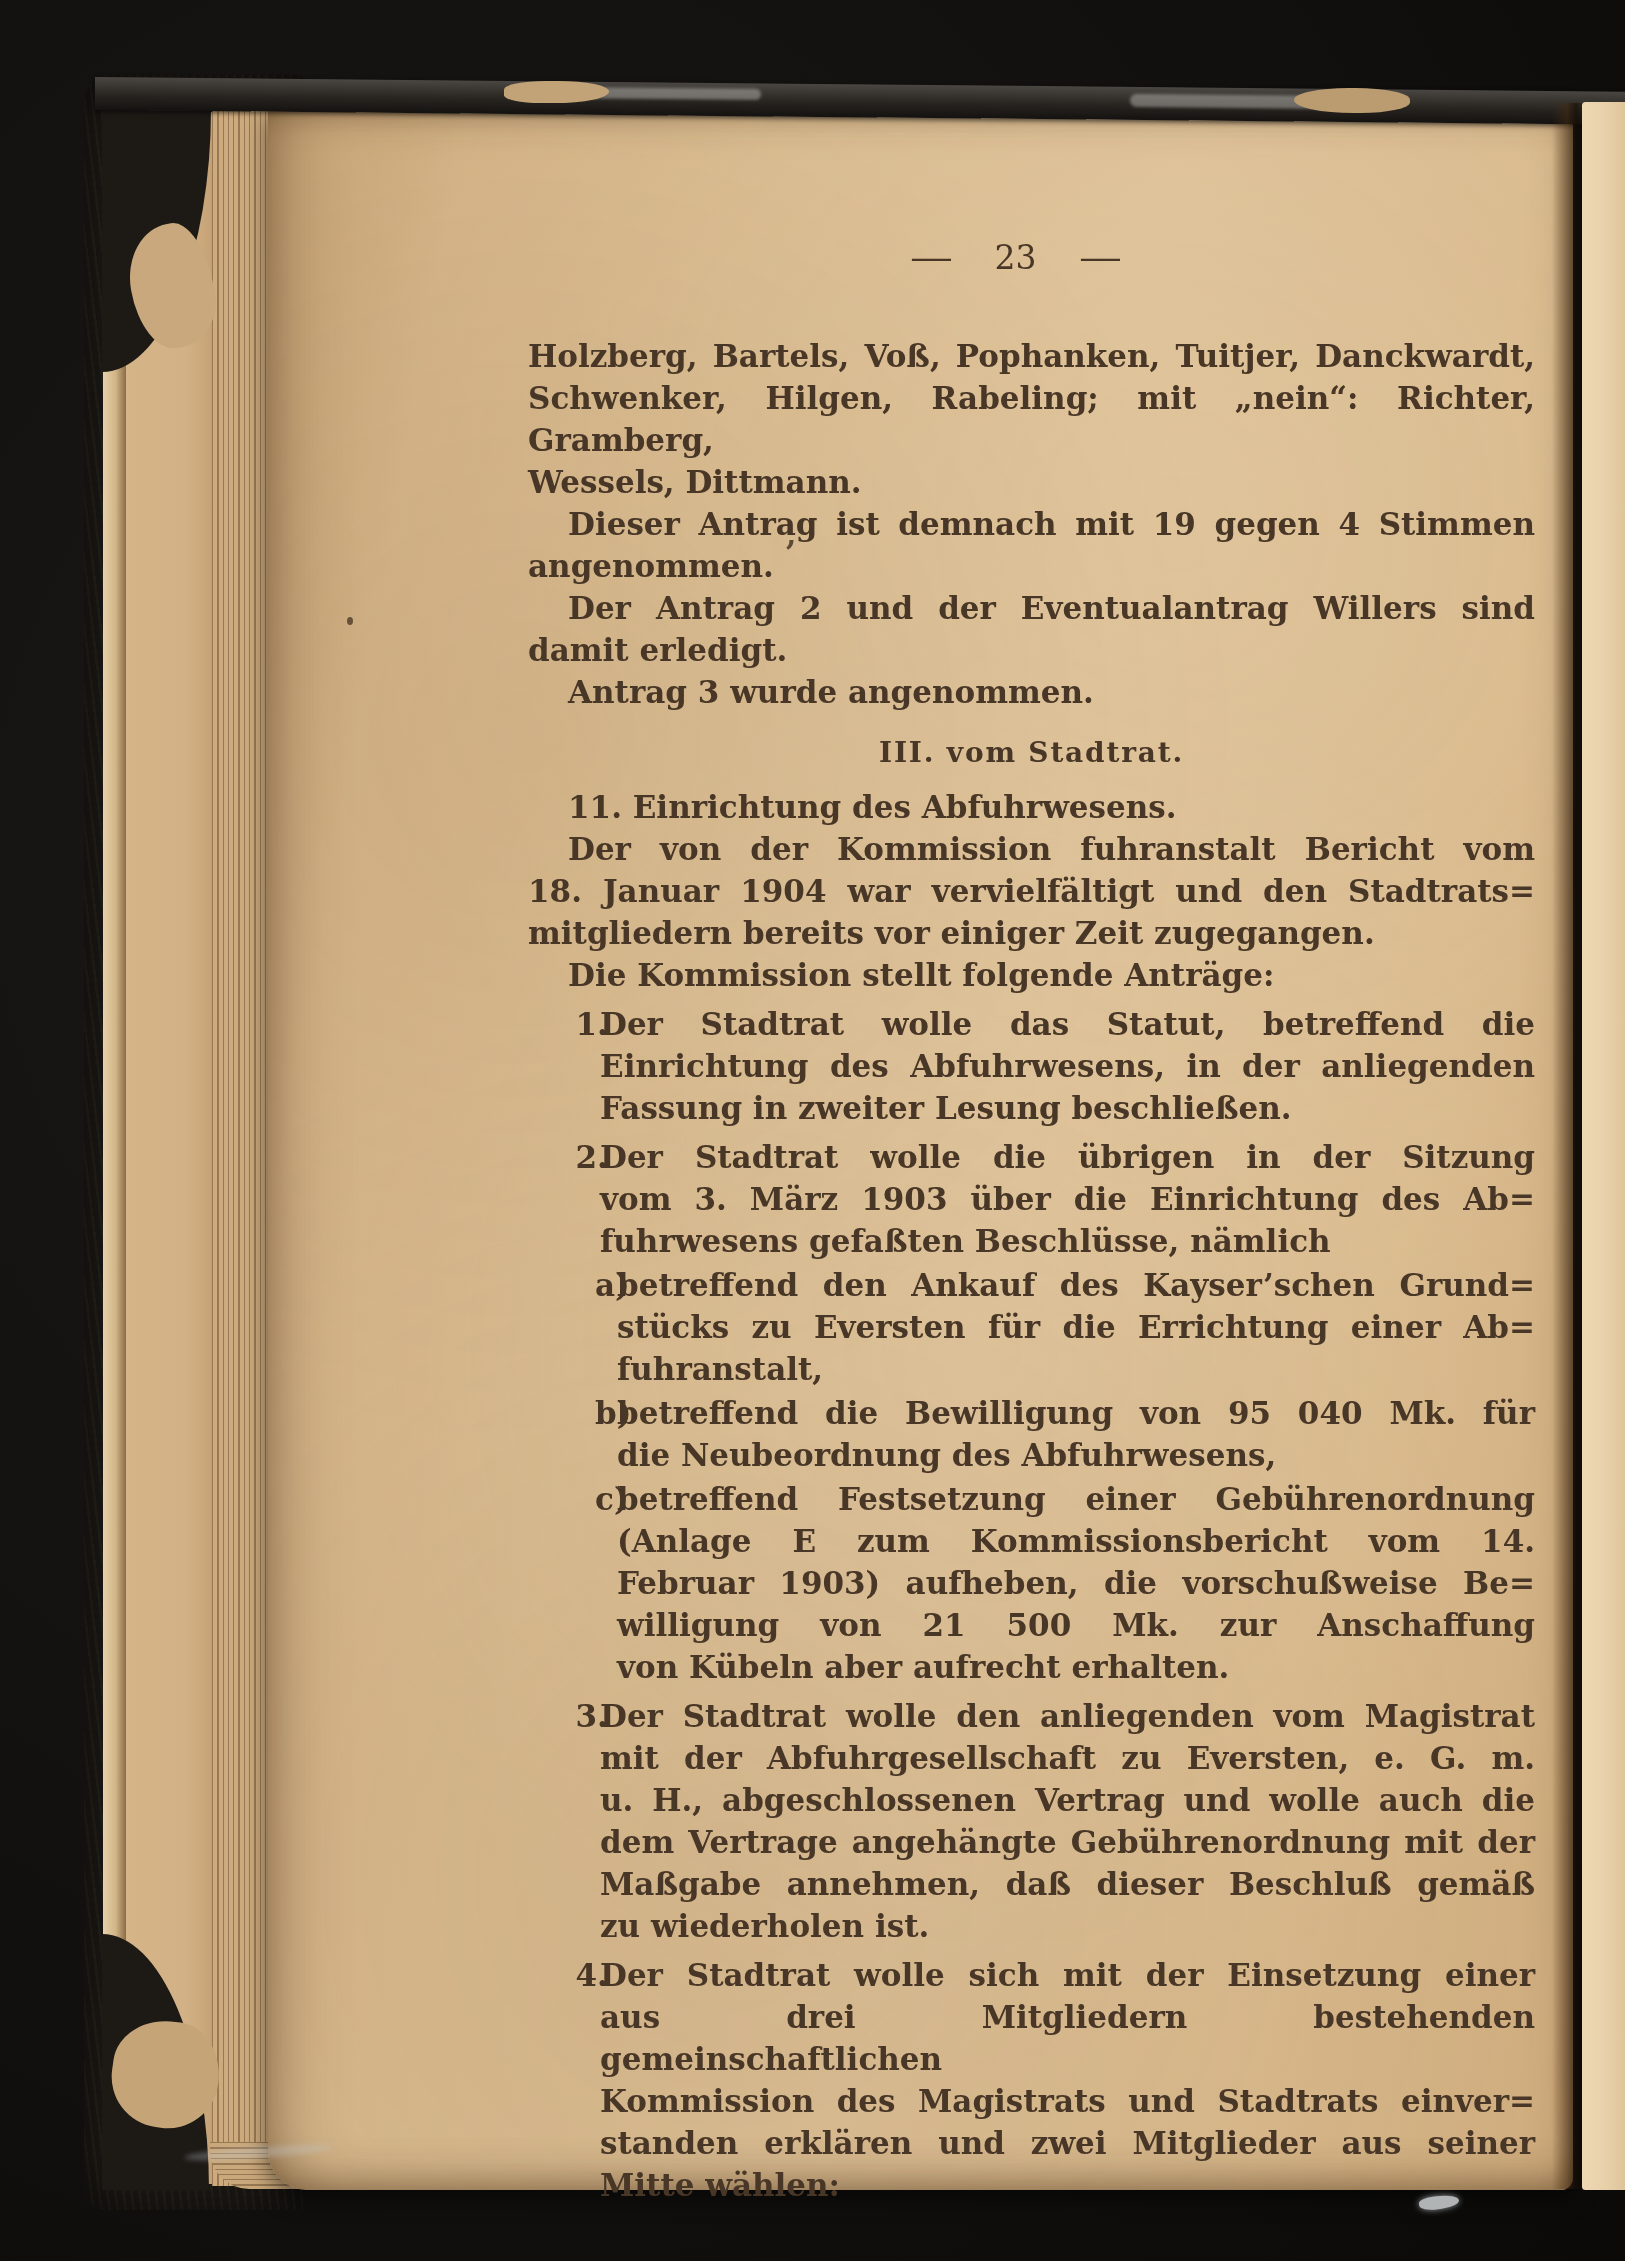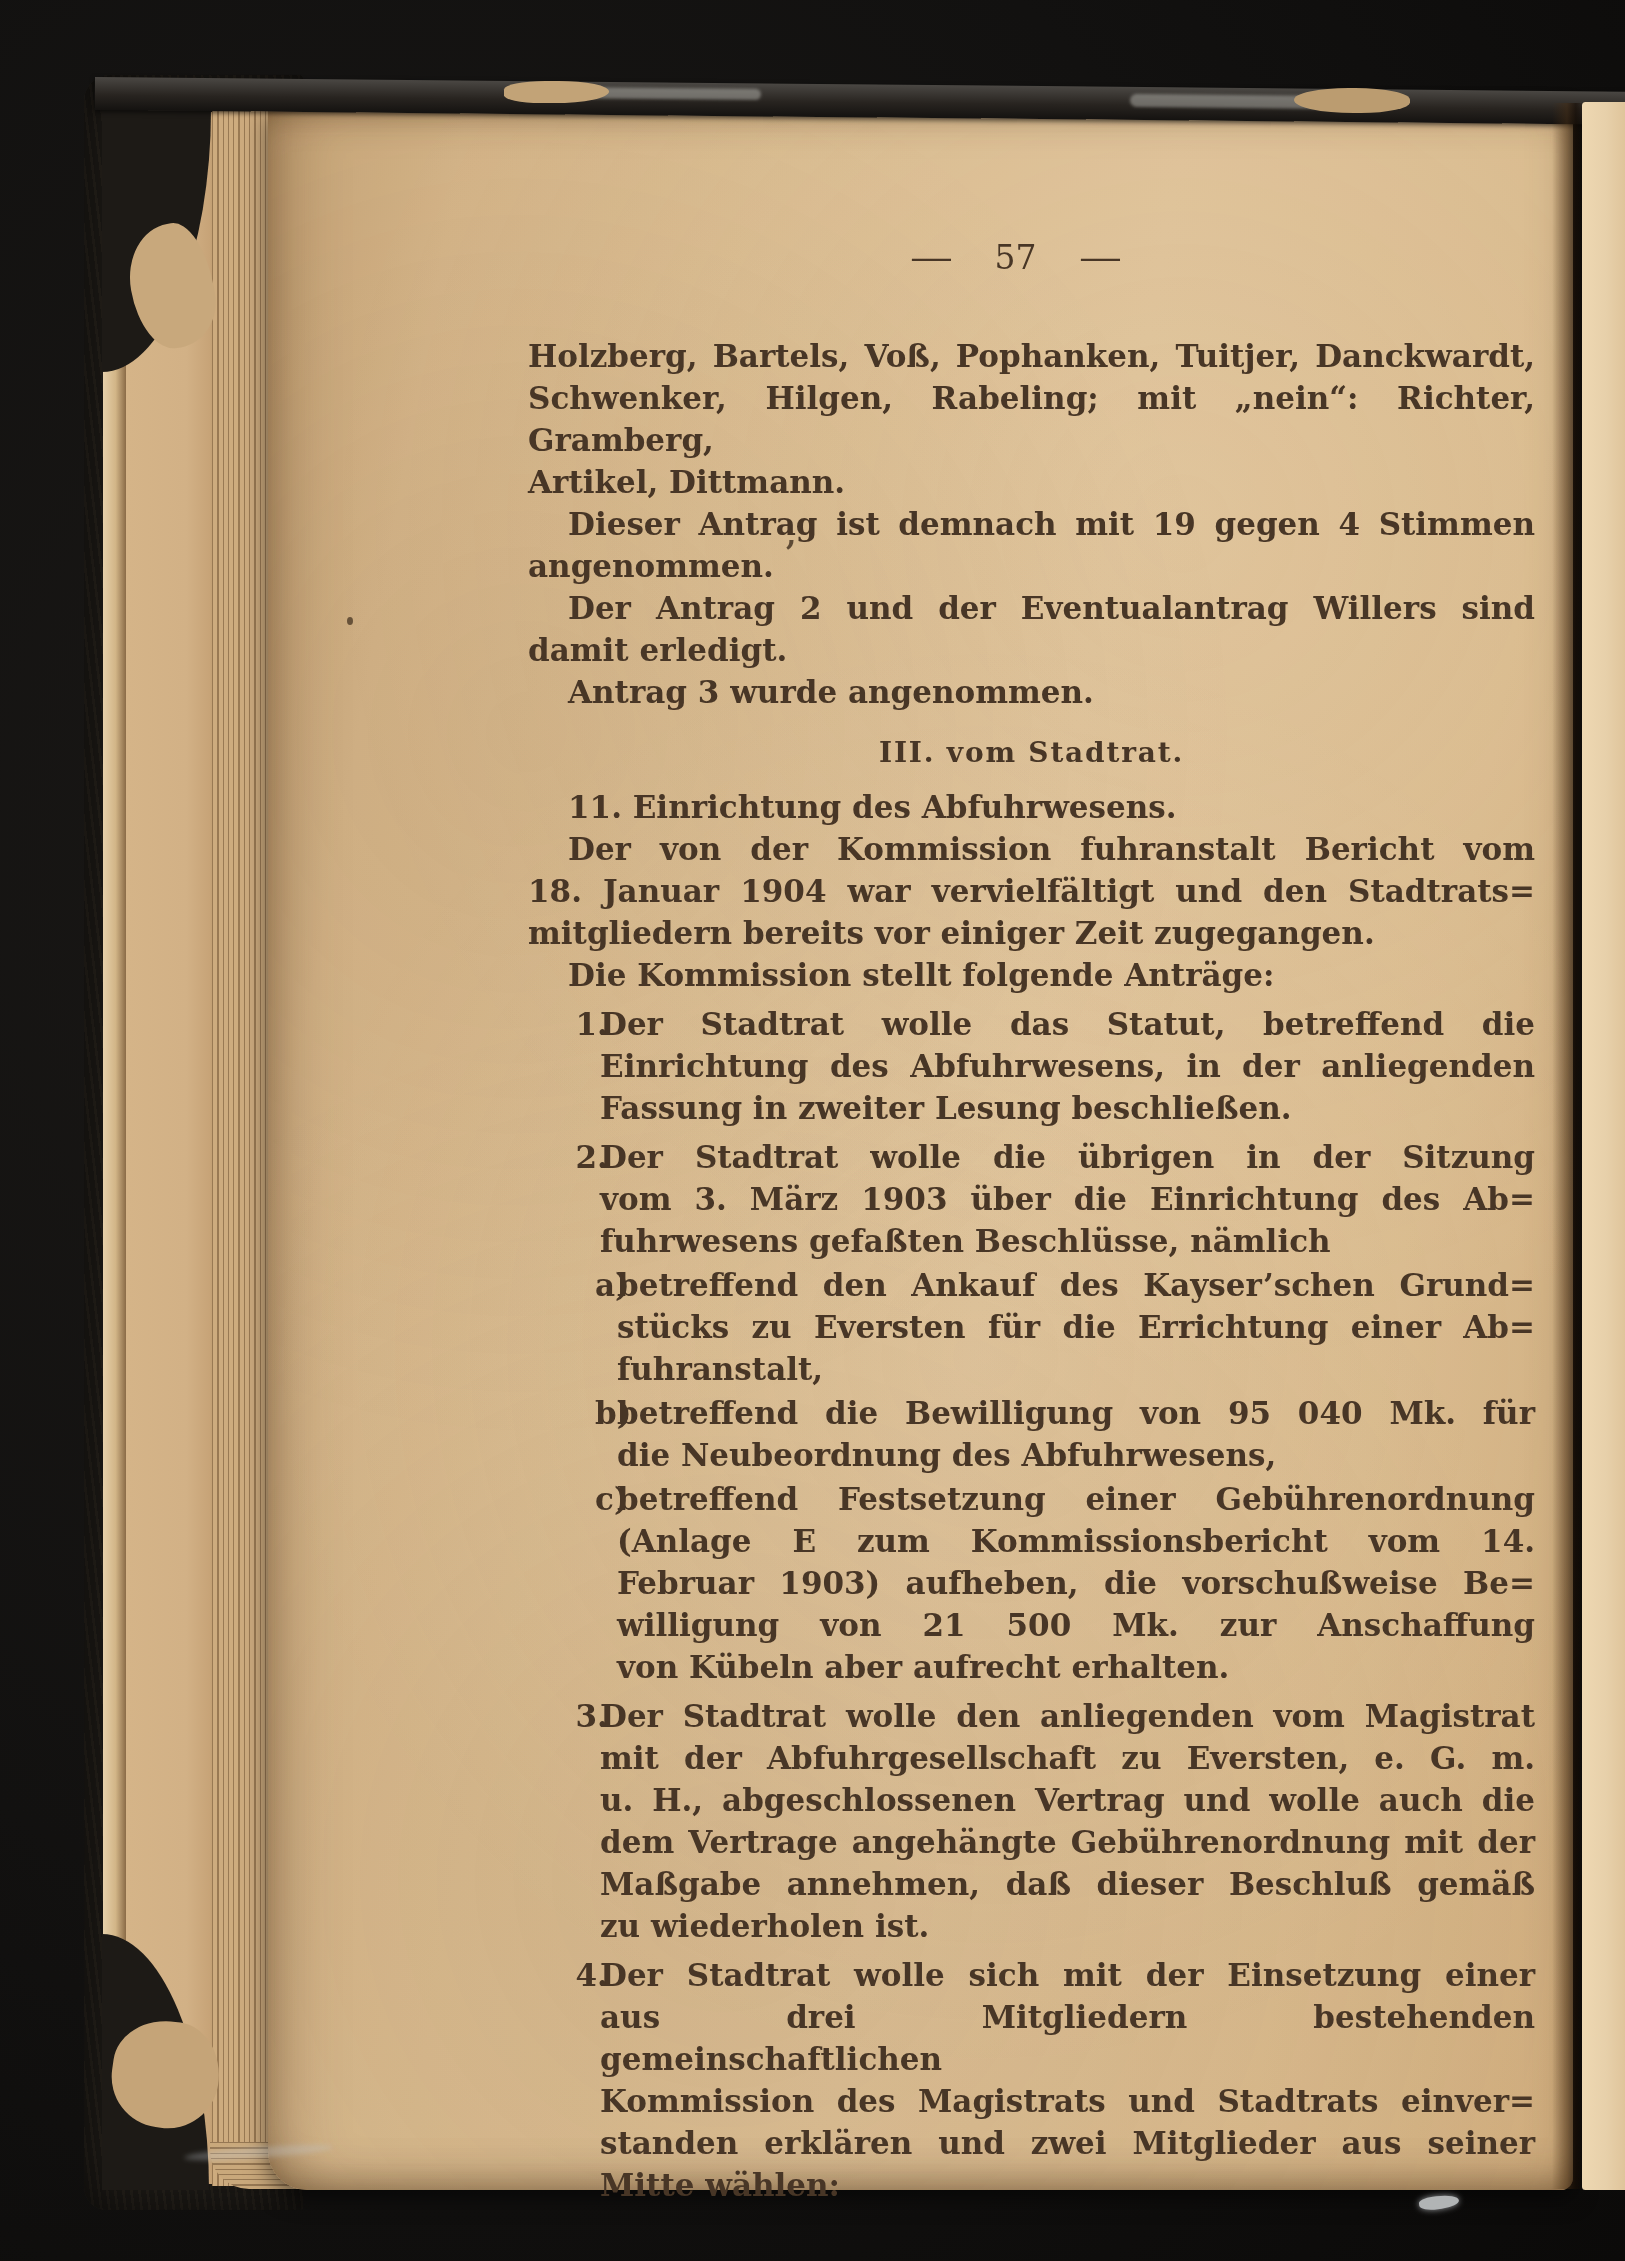--- a/index.html
+++ b/index.html
@@ -115,28 +115,28 @@
   <div class="edge-bottom"></div>
   <div class="corner-dark top"></div>
   <div class="corner-dark bottom"></div>
   <div class="chip a"></div>
   <div class="chip d"></div>
 
   <div class="page-main">
     <div class="mottle"></div>
     <div class="pagenum">
       <span class="dash">—</span>
-      <span>57</span>
+      <span>23</span>
       <span class="dash">—</span>
     </div>
     <div class="textcol" id="text-root">
         <div class="para">
           <div class="line">Holzberg, Bartels, Voß, Pophanken, Tuitjer, Danckwardt,</div>
           <div class="line">Schwenker, Hilgen, Rabeling; mit „nein“: Richter, Gramberg,</div>
-          <div class="line last">Artikel, Dittmann.</div>
+          <div class="line last">Wessels, Dittmann.</div>
         </div>
         <div class="para">
           <div class="line ind">Dieser Antrag ist demnach mit 19 gegen 4 Stimmen</div>
           <div class="line last">angenommen.</div>
         </div>
         <div class="para">
           <div class="line ind">Der Antrag 2 und der Eventualantrag Willers sind</div>
           <div class="line last">damit erledigt.</div>
         </div>
         <div class="para">

